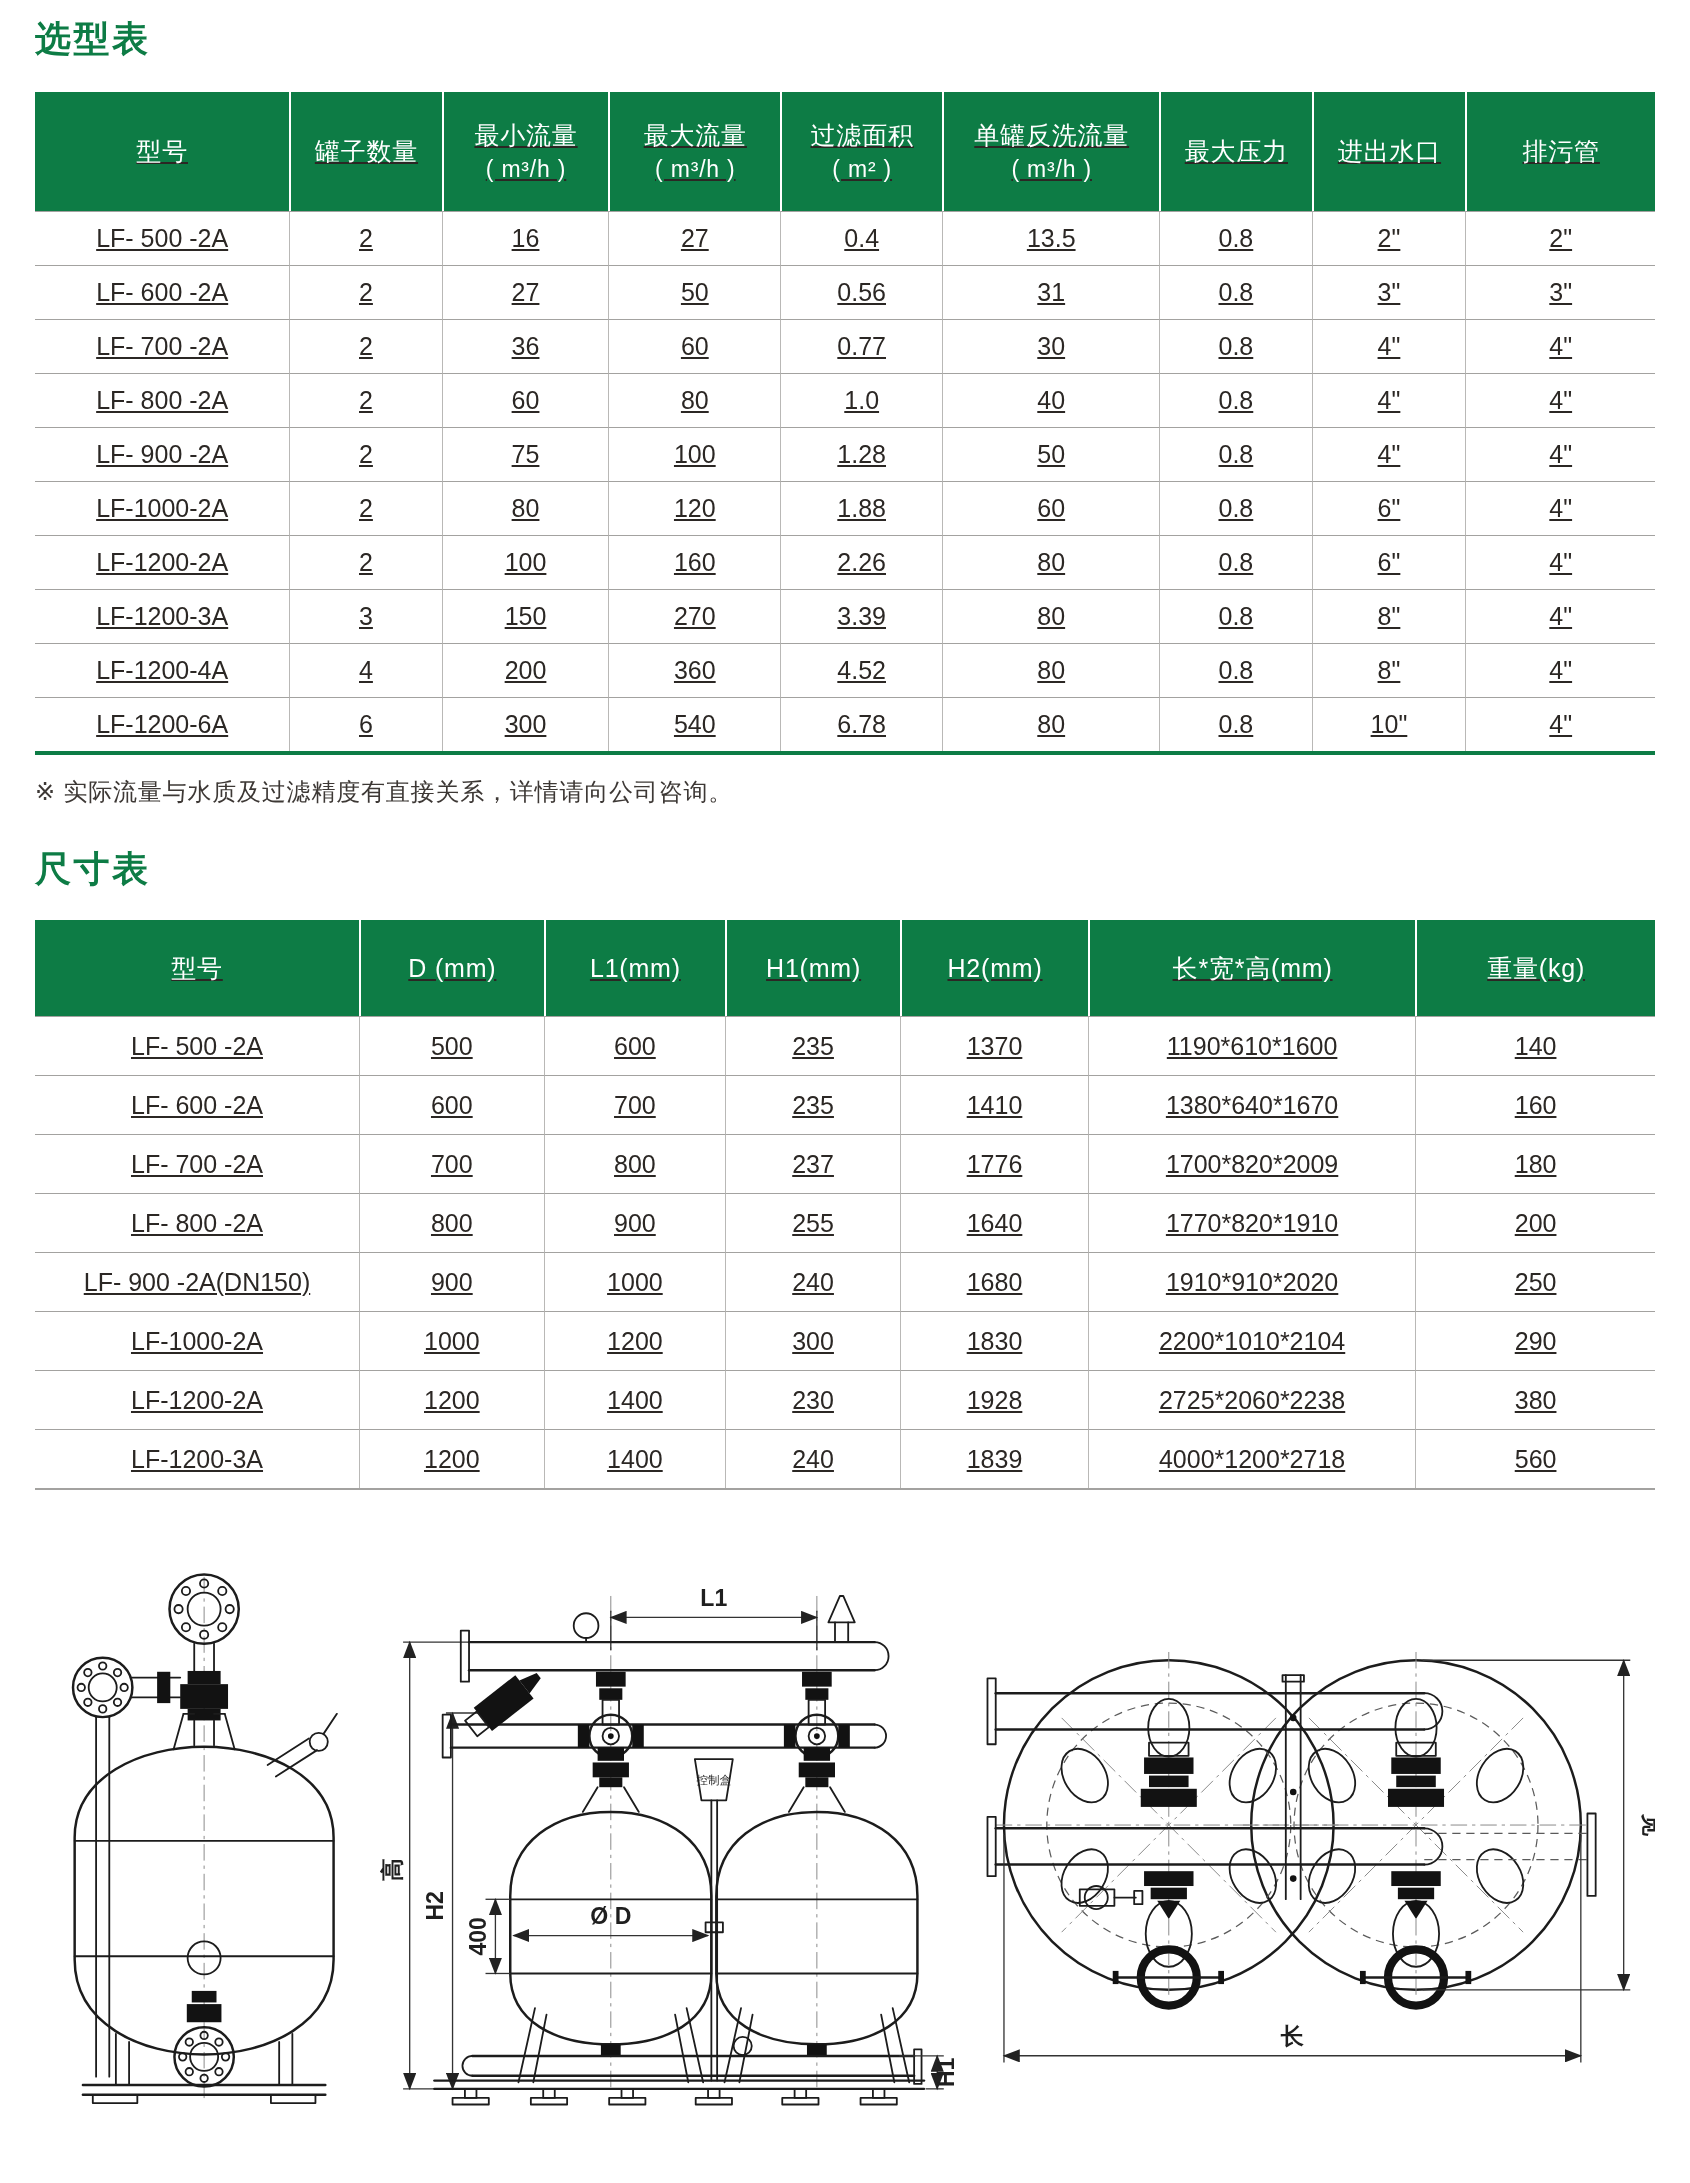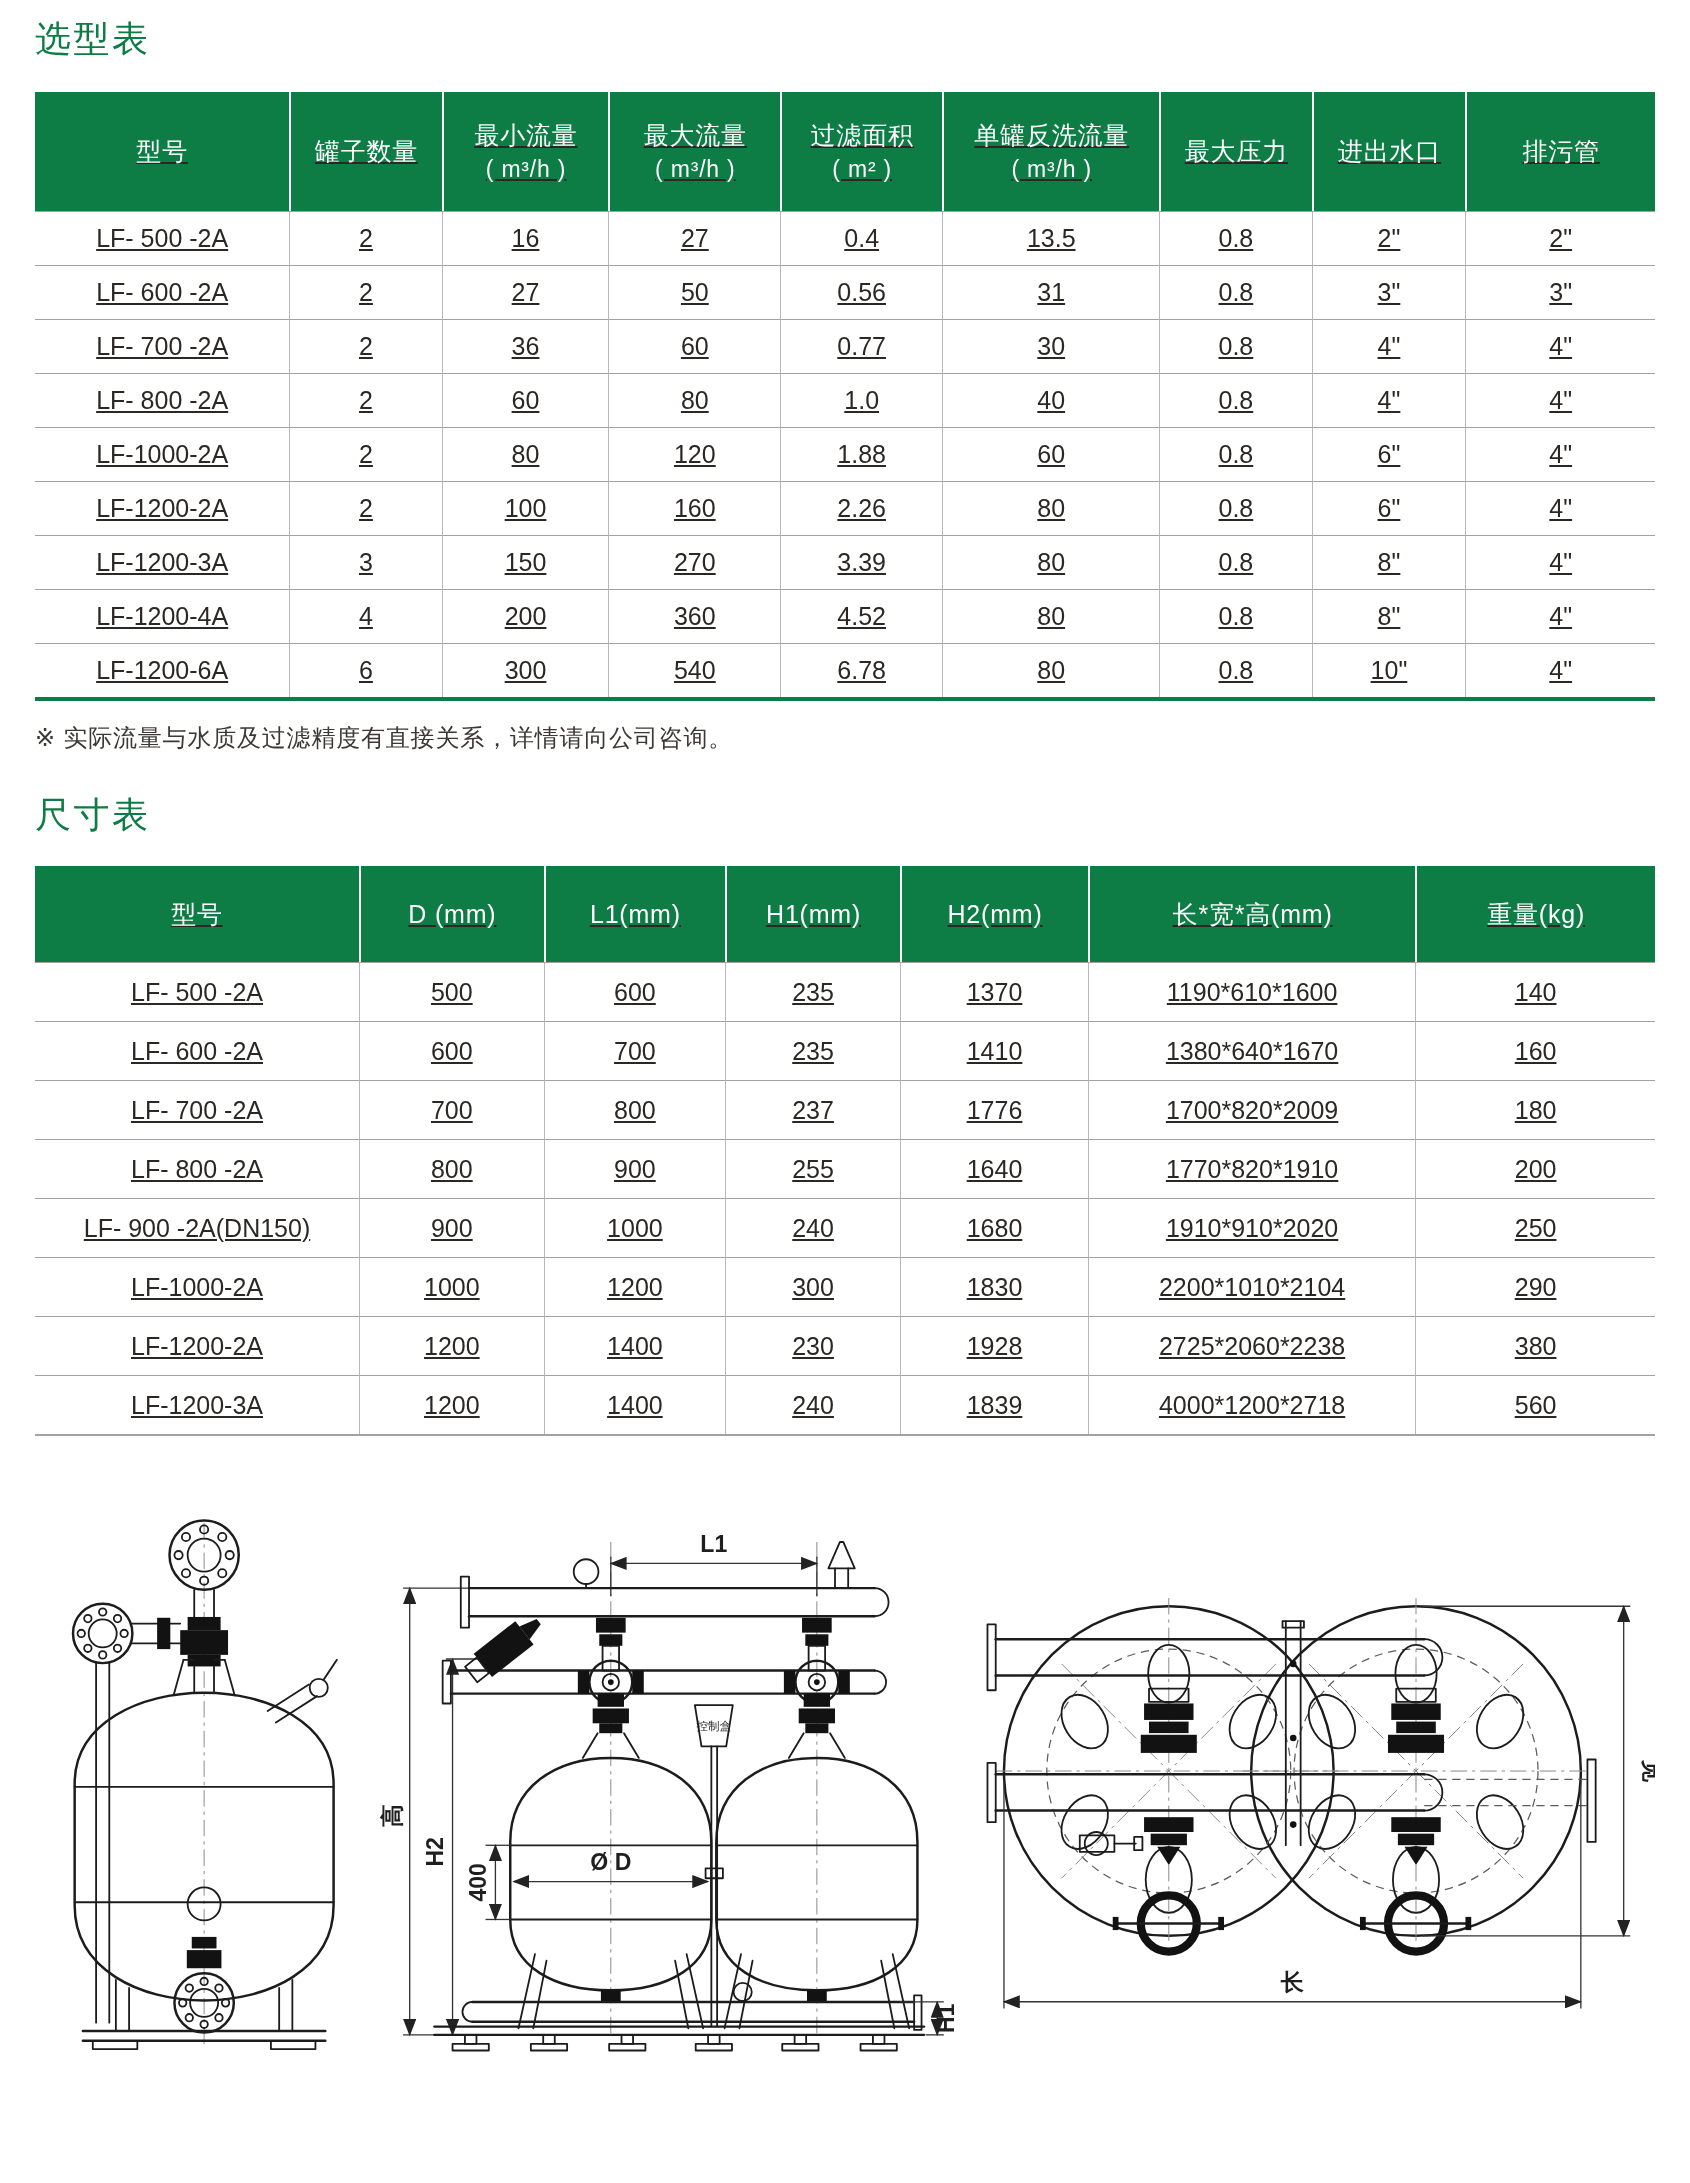--- a/index.html
+++ b/index.html
@@ -12,21 +12,21 @@
   html,body{background:#fff;}
   body{
     width:1690px;height:2183px;overflow:hidden;
     font-family:"Liberation Sans","DejaVu Sans",sans-serif;
     color:var(--ink);
     padding:15px 35px 0 35px;
   }
   .sec-title{
     color:var(--green);
     font-size:36px;
-    font-weight:normal;
+    font-weight:bold;
     letter-spacing:2.5px;
   }
   table.spec{
     width:100%;
     border-collapse:separate;
     border-spacing:0;
     table-layout:fixed;
     text-decoration:underline;
   }
   table.spec th{
@@ -178,20 +178,31 @@
         <td>2</td>
         <td>60</td>
         <td>80</td>
         <td>1.0</td>
         <td>40</td>
         <td>0.8</td>
         <td>4"</td>
         <td>4"</td>
       </tr>
       <tr>
+        <td>LF- 900 -2A</td>
+        <td>2</td>
+        <td>75</td>
+        <td>100</td>
+        <td>1.28</td>
+        <td>50</td>
+        <td>0.8</td>
+        <td>4"</td>
+        <td>4"</td>
+      </tr>
+      <tr>
         <td>LF-1000-2A</td>
         <td>2</td>
         <td>80</td>
         <td>120</td>
         <td>1.88</td>
         <td>60</td>
         <td>0.8</td>
         <td>6"</td>
         <td>4"</td>
       </tr>

